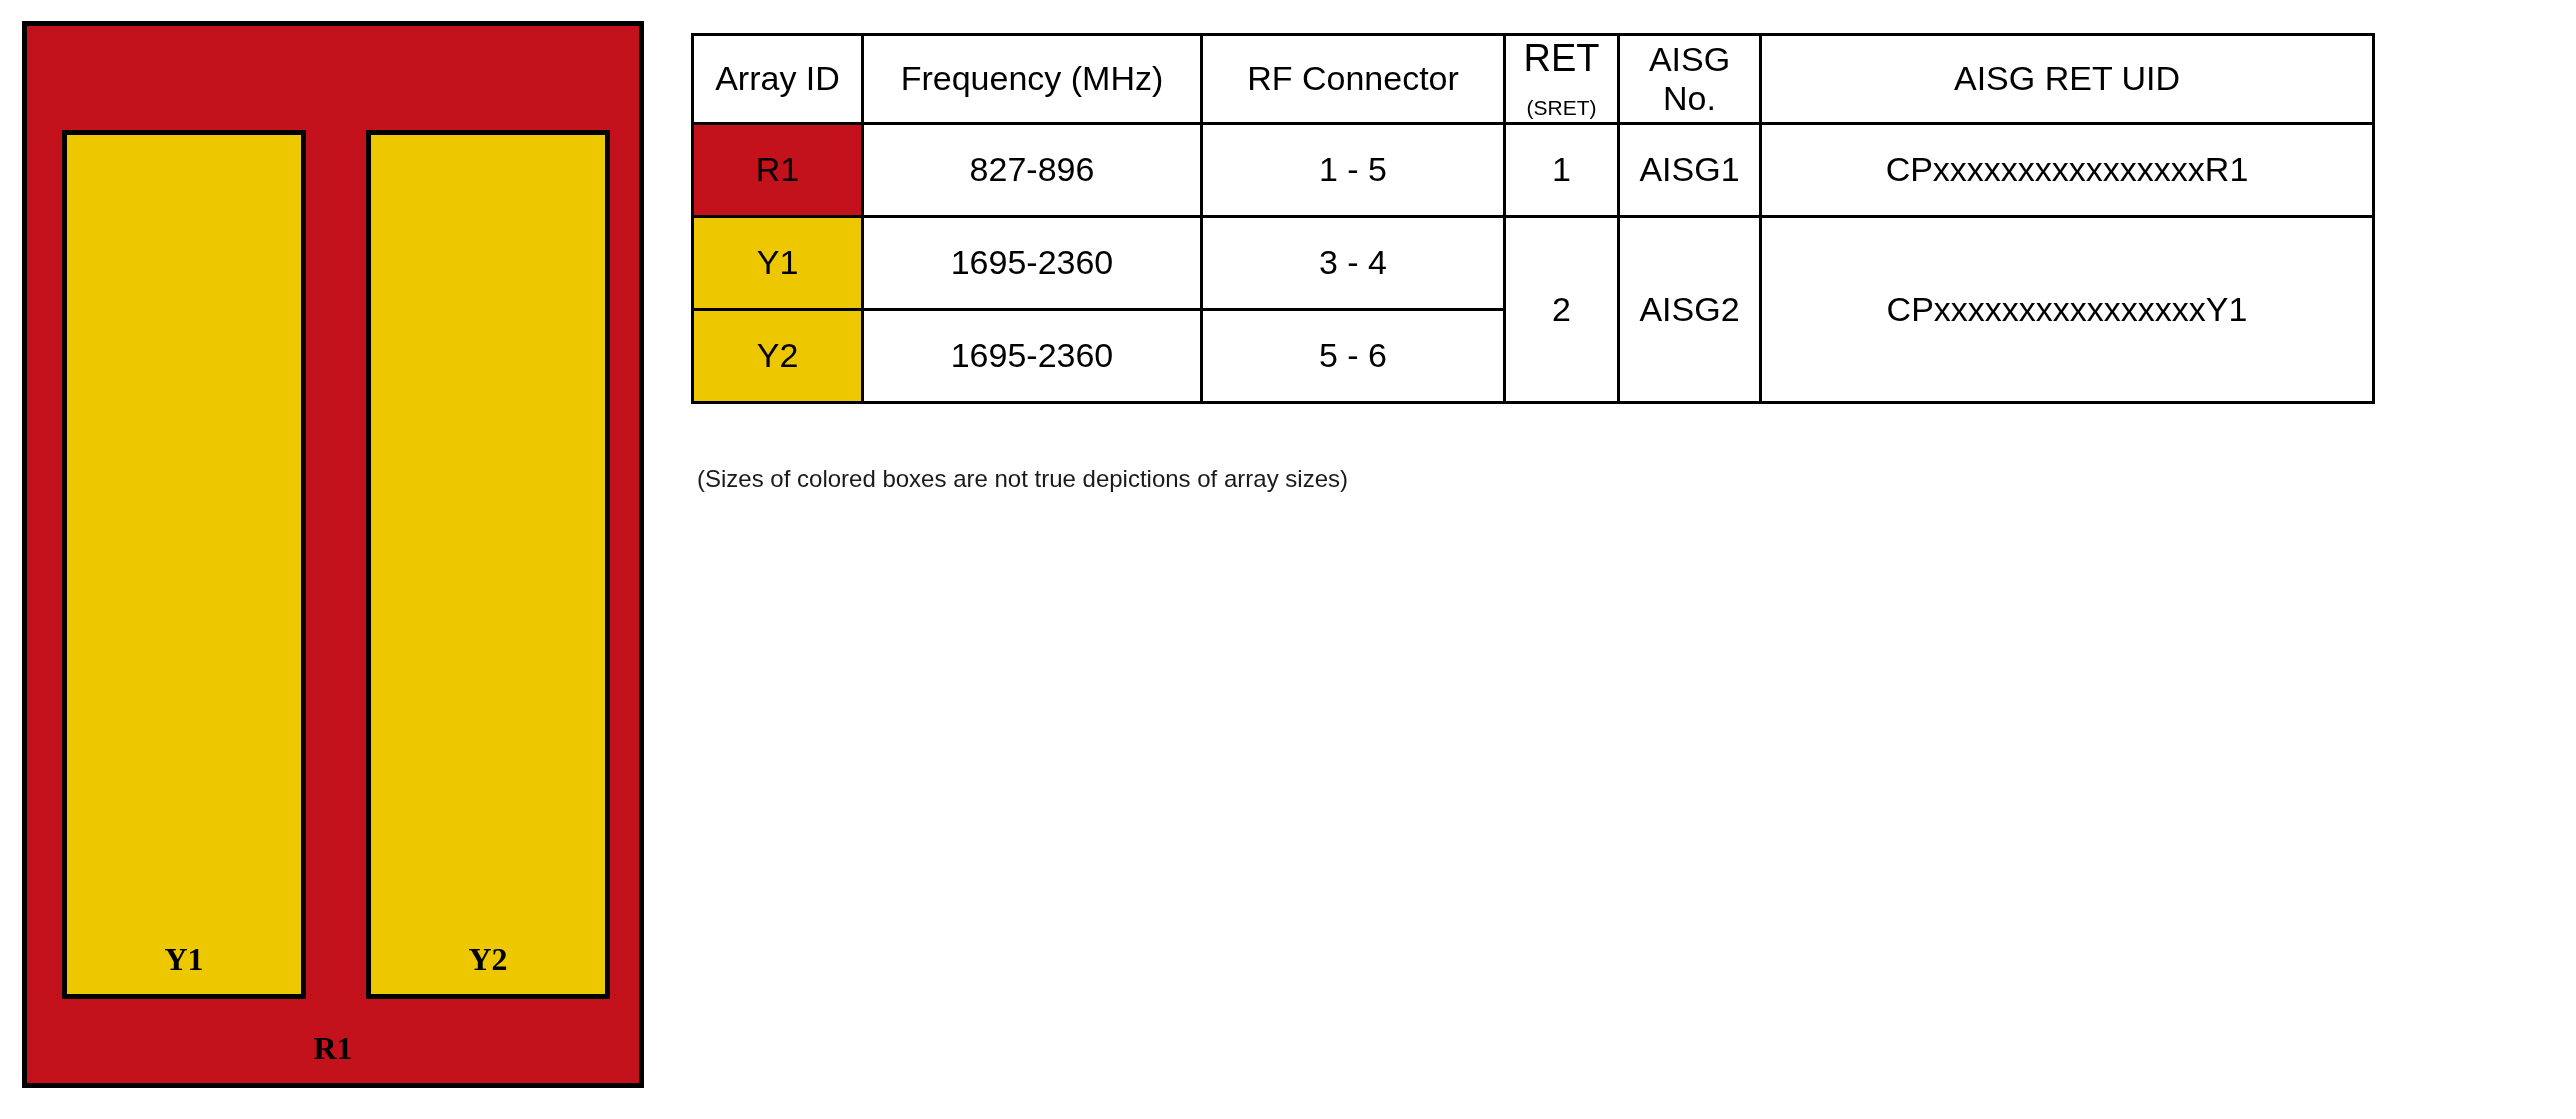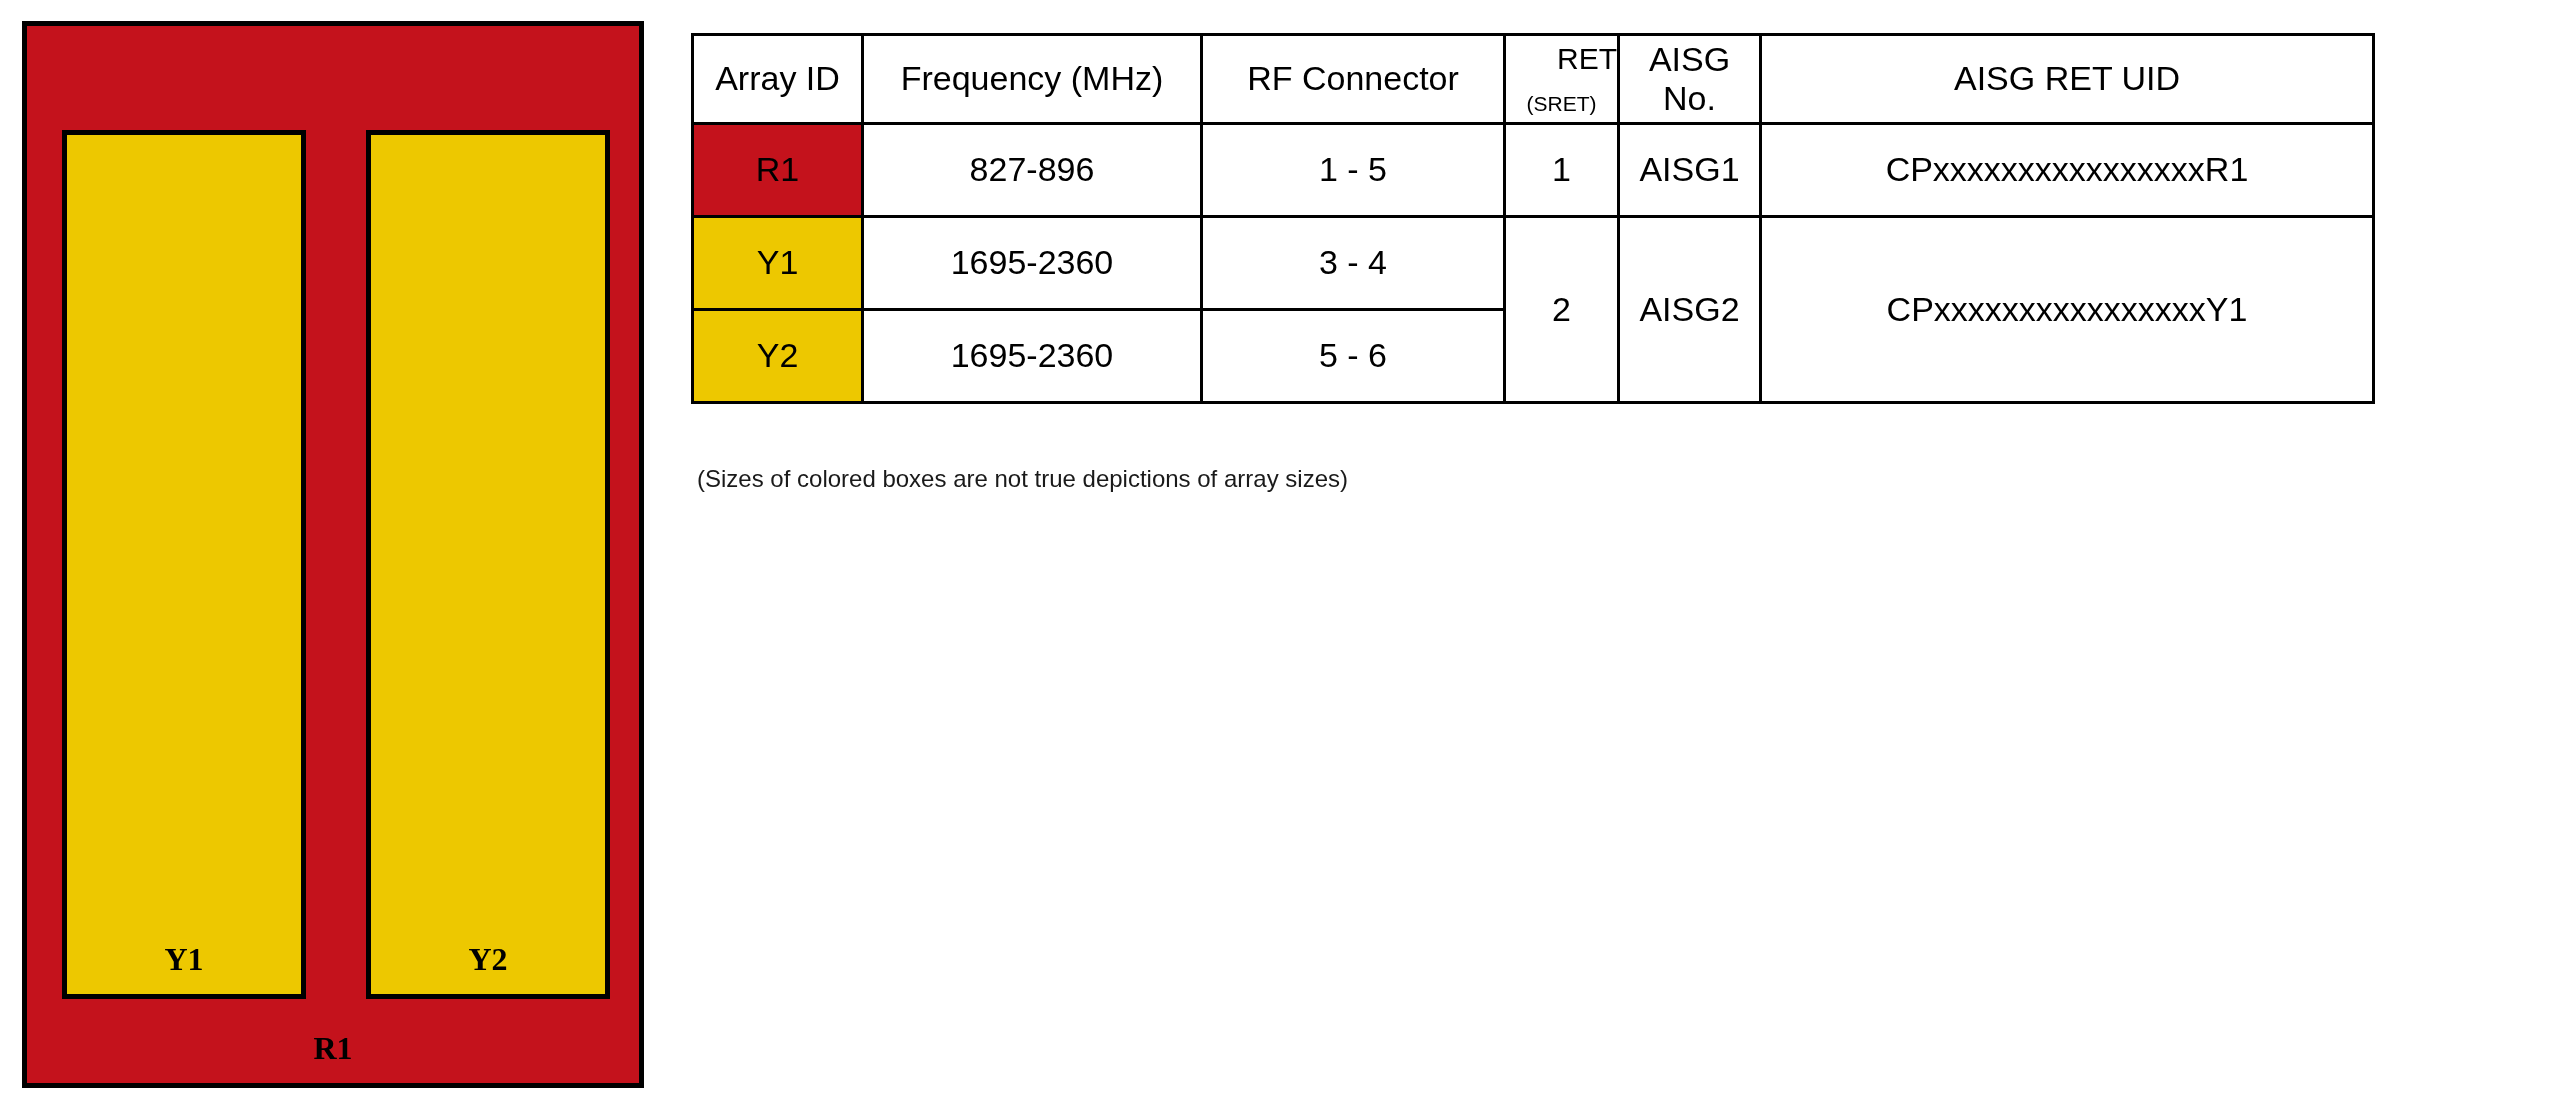--- a/index.html
+++ b/index.html
@@ -99,23 +99,22 @@
 
   th.col-array  { width: 167px; }
   th.col-freq   { width: 336px; }
   th.col-rf     { width: 300px; }
   th.col-ret    { width: 111px; }
   th.col-aisgno { width: 139px; }
   th.col-uid    { width: 610px; }
 
   .ret-main {
     display: block;
-    font-size: 30px;
+    font-size: 38px;
     line-height: 1.05;
-    text-align: right;
   }
   .ret-sub {
     display: block;
     font-size: 21px;
     line-height: 1.05;
     margin-top: 18px;
   }
 
   td.cell-r1 { background: #C4121C; }
   td.cell-y  { background: #EDC800; }

